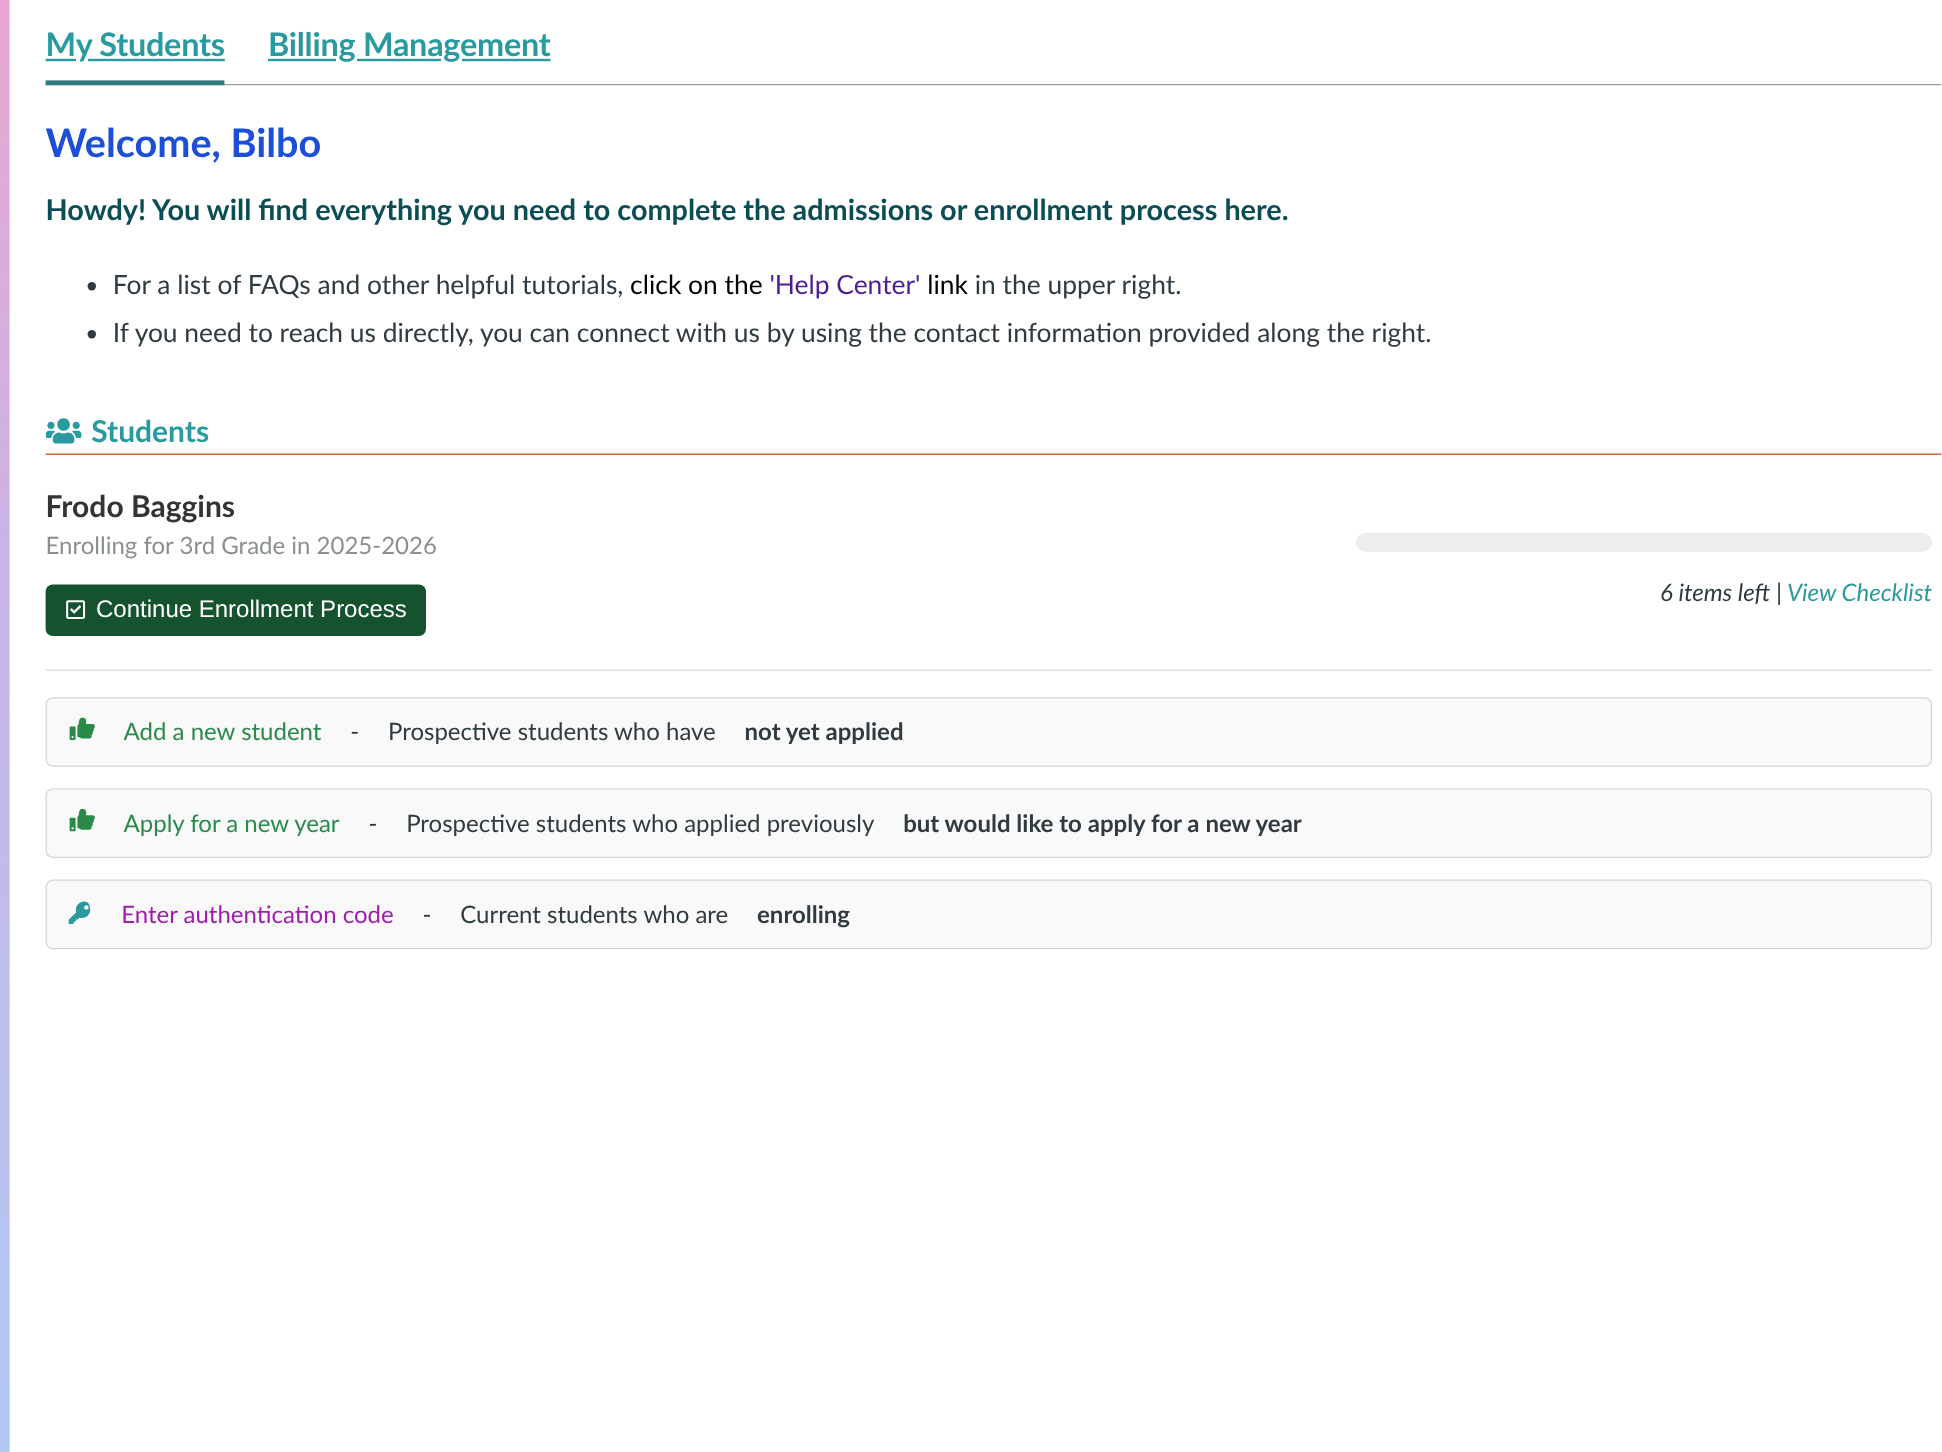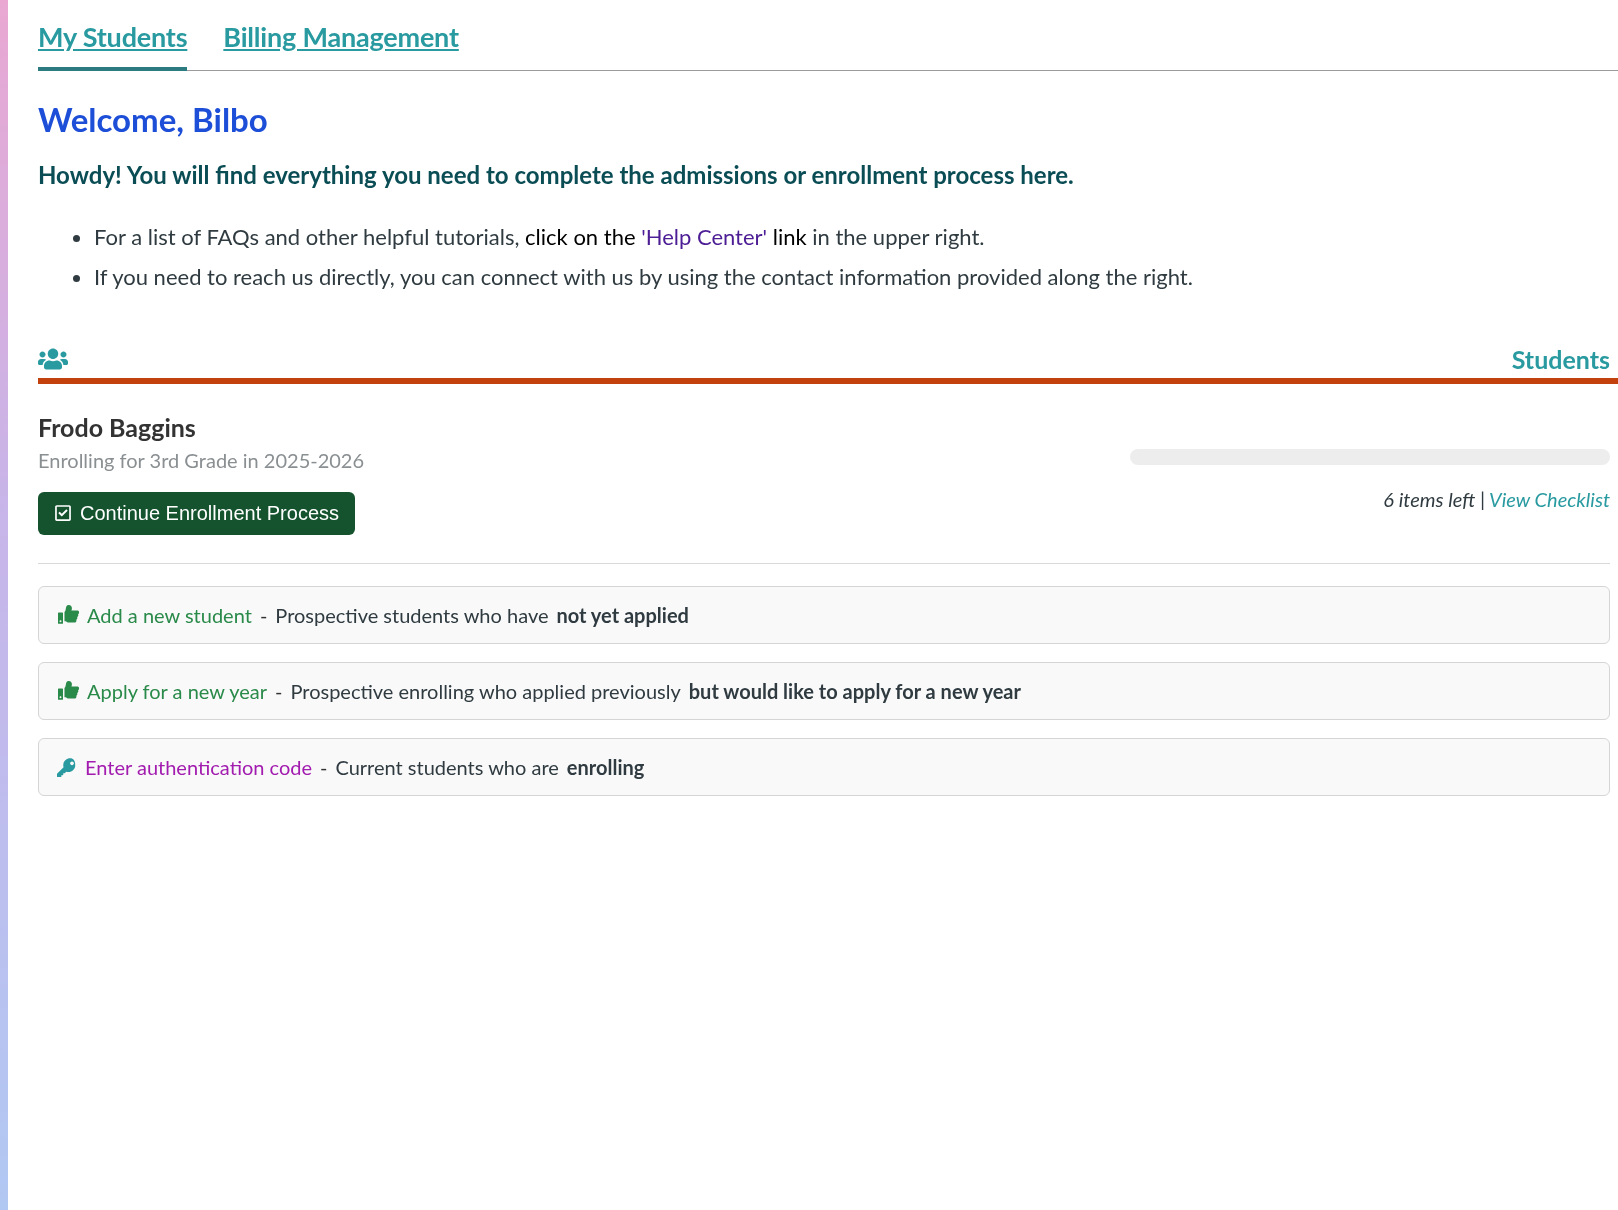--- a/index.html
+++ b/index.html
@@ -65,24 +65,23 @@
     line-height: 1.65;
   }
   .bullets li { margin-bottom: 4px; }
   .bullets .emph { font-weight: 400; color: #4c1d95; }
   .bullets .black { color: #000; }
   .section-header {
     display: flex;
     align-items: center;
     gap: 8px;
     margin-top: 48px;
-    border-bottom: 6px solid #c2410c;
+    border-bottom: 1px solid #c2410c;
     padding-bottom: 4px;
     padding-right: 8px;
-    justify-content: space-between;
   }
   .section-header .ico { color: #289aa0; display: inline-flex; }
   .section-header h3 {
     font-size: 25px;
     font-weight: 700;
     color: #289aa0;
   }
   .student {
     margin-top: 28px;
   }
@@ -145,22 +144,21 @@
   }
   .action-card {
     border: 1px solid #d5d5d5;
     background: #f9f9f9;
     border-radius: 6px;
     padding: 16px 18px;
     font-size: 20px;
     margin-bottom: 18px;
     margin-right: 8px;
     display: flex;
-    align-items: center;
-    gap: 8px;
+    gap: 24px;
     flex-wrap: wrap;
   }
   .action-card .ico { color: #2a8a4a; display: inline-flex; }
   .action-card .ico.blue { color: #289aa0; }
   .action-card .link {
     color: #2a8a4a;
     cursor: pointer;
   }
   .action-card .link.blue { color: #a21caf; }
   .action-card .dash { color: #333; }
@@ -238,21 +236,21 @@
     </div>
 
     <div class="action-card">
       <span class="ico">
         <svg width="22" height="20" viewBox="0 0 512 512" fill="currentColor">
             <path d="M428.8 137.6h-86.2c7.3-14.5 13.4-33.1 13.4-57.6 0-38.1-27.6-80-80-80-61.7 0-70 52.3-76.1 93.1-4.4 29.3-9 59.6-33.9 84.5V416c31.4 0 60.2 12.1 81.6 32h176c26.5 0 48-21.5 48-48 0-8.4-2.2-16.3-6-23.2 17.9-8.1 30-26 30-46.8 0-8.4-2.2-16.3-6-23.2 17.9-8.1 30-26 30-46.8 0-8.4-2.2-16.3-6-23.2 17.9-8.1 30-26 30-46.8 0-28.7-23.3-52-52-52zM112 192H16c-8.8 0-16 7.2-16 16v256c0 8.8 7.2 16 16 16h96c8.8 0 16-7.2 16-16V208c0-8.8-7.2-16-16-16zM64 440c-13.3 0-24-10.7-24-24s10.7-24 24-24 24 10.7 24 24-10.7 24-24 24z"></path>
           </svg>
       </span>
       <span class="link">Apply for a new year</span>
       <span class="dash"> - </span>
-      <span>Prospective enrolling who applied previously </span>
+      <span>Prospective students who applied previously </span>
       <span class="bold">but would like to apply for a new year</span>
     </div>
 
     <div class="action-card">
       <span class="ico blue">
         <svg width="20" height="20" viewBox="0 0 512 512" fill="currentColor">
             <path d="M336 32c-97.2 0-176 78.8-176 176 0 18.7 2.9 36.8 8.3 53.7L7 423c-4.5 4.5-7 10.6-7 17v56c0 8.8 7.2 16 16 16h80c8.8 0 16-7.2 16-16v-32h32c8.8 0 16-7.2 16-16v-32h32c4.2 0 8.3-1.7 11.3-4.7l33.4-33.4c16.9 5.4 35 8.3 53.7 8.3 97.2 0 176-78.8 176-176S433.2 32 336 32zm48 176c-26.5 0-48-21.5-48-48s21.5-48 48-48 48 21.5 48 48-21.5 48-48 48z"></path>
           </svg>
       </span>
       <span class="link blue">Enter authentication code</span>

